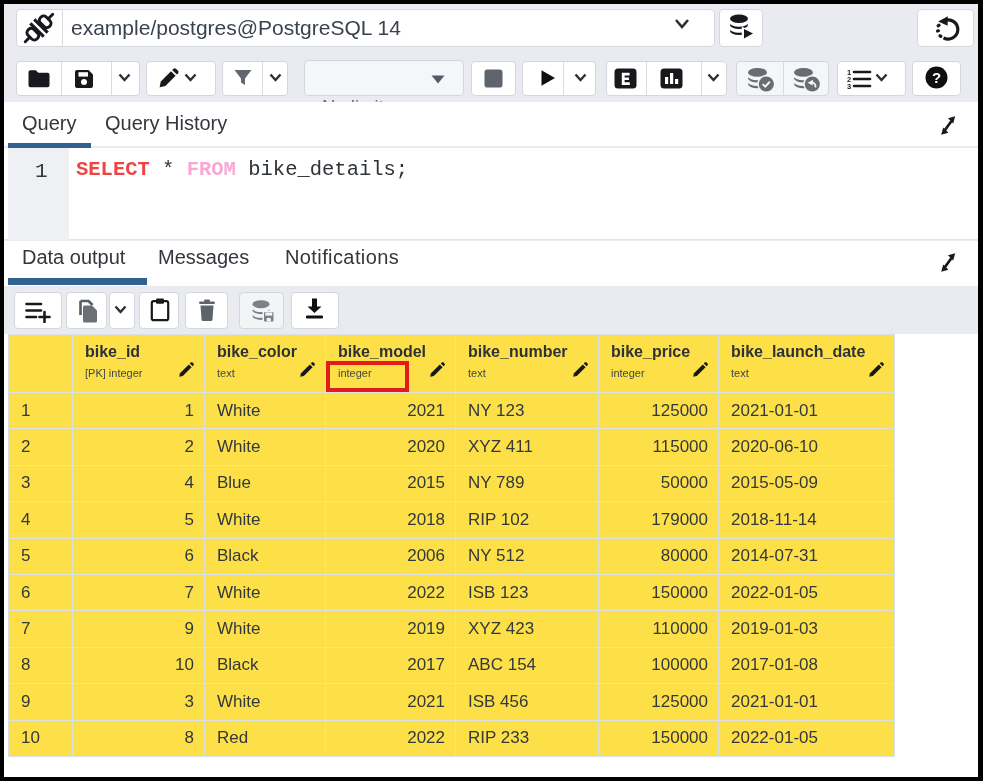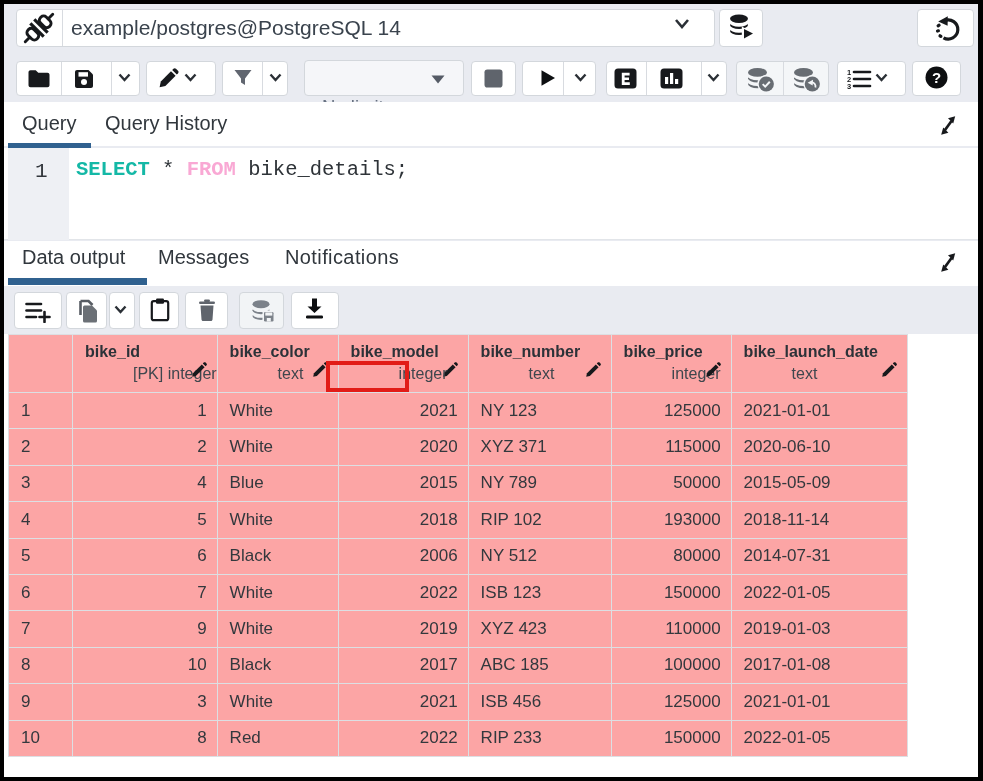--- a/index.html
+++ b/index.html
@@ -11,27 +11,27 @@
 .btn { position:absolute; background:#fff; border:1px solid #d3d7dc; border-radius:4px; }
 .white { background:#fff; }
 .sep { position:absolute; width:1px; background:#d8dbe0; }
 svg { display:block; }
 
 .tabbar { position:absolute; left:0; width:974px; background:#fff; }
 .tabtxt { position:absolute; font-size:20px; color:#31373d; white-space:nowrap; }
 .underline { position:absolute; height:5px; background:#30618f; }
 
 #grid { position:absolute; left:8px; top:334px; border-collapse:collapse; table-layout:fixed;
-  font-size:17px; color:#33383d; background:#fca5a5; }
+  font-size:17px; color:#33383d; background:#fde047; }
 #grid td, #grid th { border:1px solid #dcdfe3; overflow:hidden; white-space:nowrap; }
 #grid th { height:58px; font-weight:normal; text-align:left; vertical-align:top;
   padding:6px 0 0 12px; position:relative; }
 #grid td { height:36.4px; padding:0 12px; }
 .hname { font-size:16px; font-weight:bold; color:#2c3238; line-height:22px; }
-.htype { font-size:16px; color:#3f464d; line-height:21px;margin-left:48px; }
+.htype { font-size:11px; color:#3f464d; line-height:21px; }
 .num { text-align:right; padding-right:10px !important; }
 .rnum { text-align:left; padding-left:12px; }
 .pencil { position:absolute; right:9px; bottom:13px; }
 </style>
 </head>
 <body>
 <div id="app"></div>
 
 <div class="btn" id="connbox" style="left:16px; top:9px; width:699px; height:38px;"></div>
 <div class="sep" style="left:62px; top:10px; height:36px;"></div>
@@ -241,21 +241,21 @@
     <svg width="19" height="21" viewBox="0 0 19 21">
       <line x1="6" y1="15" x2="12.5" y2="6" stroke="#17191c" stroke-width="2.7"></line>
       <polygon points="16.2,1.2 9,3.3 14.2,8.6" fill="#17191c"></polygon>
       <polygon points="2.2,19.8 9.4,17.7 4.2,12.4" fill="#17191c"></polygon>
     </svg>
   </div>
 
 <div class="abs white" style="left:4px; top:147.5px; width:974px; height:92px; border-bottom:1px solid #e2e5e9;"></div>
 <div class="abs" style="left:8px; top:147.5px; width:61px; height:92px; background:#eef0f4;"></div>
 <div class="abs" style="left:35px; top:159.5px; font-family:'Liberation Mono',monospace; font-size:21px; color:#32373c;">1</div>
-<div class="abs" style="left:76px; top:158px; font-family:'Liberation Mono',monospace; font-size:20.5px; color:#2e3338;"><span style="color:#14b8a6; font-weight:bold;">SELECT</span> * <span style="color:#f9a8d4; font-weight:bold;">FROM</span> bike_details;</div>
+<div class="abs" style="left:76px; top:158px; font-family:'Liberation Mono',monospace; font-size:20.5px; color:#2e3338;"><span style="color:#ef4444; font-weight:bold;">SELECT</span> * <span style="color:#f9a8d4; font-weight:bold;">FROM</span> bike_details;</div>
 
 <div class="tabbar" style="top:240.5px; height:45.5px; left:4px; width:974px;"></div>
 <div class="tabtxt" style="left:22px; top:246px;">Data output</div>
 <div class="tabtxt" style="left:158px; top:246px;">Messages</div>
 <div class="tabtxt" style="left:285px; top:246px; letter-spacing:0.4px;">Notifications</div>
 <div class="underline" style="left:8px; top:278px; width:139px; height:6.5px;"></div>
 <div class="abs" id="expand2" style="left:939px; top:252px;">
     <svg width="19" height="21" viewBox="0 0 19 21">
       <line x1="6" y1="15" x2="12.5" y2="6" stroke="#17191c" stroke-width="2.7"></line>
       <polygon points="16.2,1.2 9,3.3 14.2,8.6" fill="#17191c"></polygon>
@@ -407,40 +407,40 @@
         <td class="num">2021</td>
         <td>NY 123</td>
         <td class="num">125000</td>
         <td>2021-01-01</td>
       </tr>
 <tr>
         <td class="rnum">2</td>
         <td class="num">2</td>
         <td>White</td>
         <td class="num">2020</td>
-        <td>XYZ 371</td>
+        <td>XYZ 411</td>
         <td class="num">115000</td>
         <td>2020-06-10</td>
       </tr>
 <tr>
         <td class="rnum">3</td>
         <td class="num">4</td>
         <td>Blue</td>
         <td class="num">2015</td>
         <td>NY 789</td>
         <td class="num">50000</td>
         <td>2015-05-09</td>
       </tr>
 <tr>
         <td class="rnum">4</td>
         <td class="num">5</td>
         <td>White</td>
         <td class="num">2018</td>
         <td>RIP 102</td>
-        <td class="num">193000</td>
+        <td class="num">179000</td>
         <td>2018-11-14</td>
       </tr>
 <tr>
         <td class="rnum">5</td>
         <td class="num">6</td>
         <td>Black</td>
         <td class="num">2006</td>
         <td>NY 512</td>
         <td class="num">80000</td>
         <td>2014-07-31</td>
@@ -461,21 +461,21 @@
         <td class="num">2019</td>
         <td>XYZ 423</td>
         <td class="num">110000</td>
         <td>2019-01-03</td>
       </tr>
 <tr>
         <td class="rnum">8</td>
         <td class="num">10</td>
         <td>Black</td>
         <td class="num">2017</td>
-        <td>ABC 185</td>
+        <td>ABC 154</td>
         <td class="num">100000</td>
         <td>2017-01-08</td>
       </tr>
 <tr>
         <td class="rnum">9</td>
         <td class="num">3</td>
         <td>White</td>
         <td class="num">2021</td>
         <td>ISB 456</td>
         <td class="num">125000</td>

